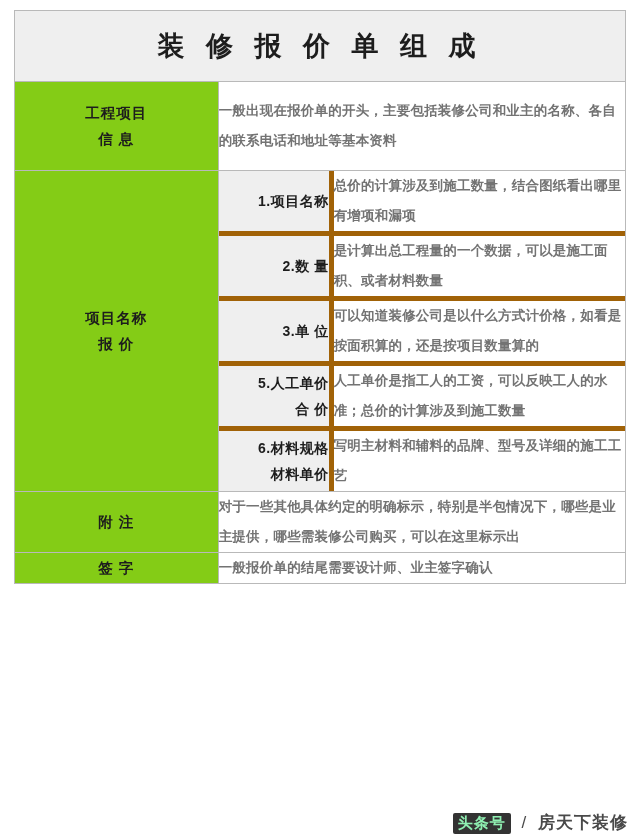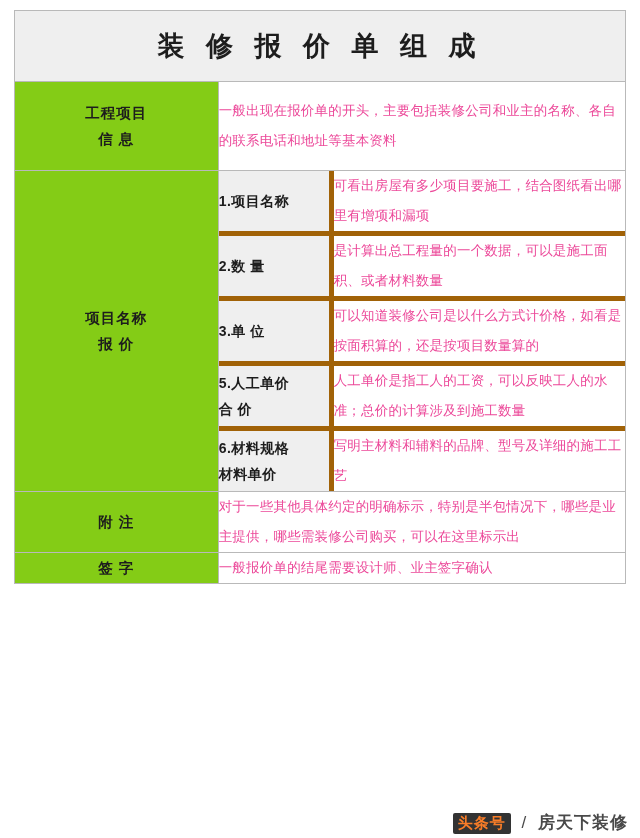--- a/index.html
+++ b/index.html
@@ -48,34 +48,35 @@
     font-size: 14.5px;
     font-weight: bold;
     line-height: 26px;
     letter-spacing: 1px;
     color: #1d1d1d;
     padding: 6px 4px;
   }
   .sub-label {
     background: #efefef;
     width: 110px;
-    text-align: left;
+    text-align: right;
     font-size: 14px;
     font-weight: bold;
     line-height: 26px;
     letter-spacing: 0.5px;
     color: #1d1d1d;
     padding: 6px 6px;
   }
   .desc {
     font-size: 13.5px;
     line-height: 30px;
     padding: 10px 12px;
-    color: #ec4899;
+    color: #737373;
     letter-spacing: 0.2px;
+    font-weight: bold;
   }
   .inner {
     width: 100%;
     border-collapse: collapse;
     table-layout: fixed;
   }
   .inner td {
     border: 5px solid #a16207;
     padding: 0;
   }
@@ -93,21 +94,21 @@
     bottom: 4px;
     font-size: 17px;
     font-weight: bold;
     color: #3a3a3a;
     letter-spacing: 1px;
     opacity: 0.92;
   }
   .wm-badge {
     display: inline-block;
     background: #222222;
-    color: #f97316;
+    color: #86efac;
     padding: 1px 5px;
     font-size: 15px;
     font-weight: bold;
     border-radius: 2px;
     margin-right: 3px;
   }
   .wm-sep {
     display: inline-block;
     margin: 0 5px 0 2px;
     color: #3a3a3a;
@@ -137,21 +138,21 @@
         <div>项目名称</div>
         <div>报    价</div>
       </td>
       <td class="detail-cell" colspan="2">
         <table class="inner">
           <tbody>
                 <tr>
             <td class="sub-label">
               <div>1.项目名称</div>
             </td>
-            <td class="desc">可看出房屋有多少项目要施工，结合图纸看出哪里有增项和漏项</td>
+            <td class="desc">总价的计算涉及到施工数量，结合图纸看出哪里有增项和漏项</td>
           </tr>
           <tr>
             <td class="sub-label">
               <div>2.数    量</div>
             </td>
             <td class="desc">是计算出总工程量的一个数据，可以是施工面积、或者材料数量</td>
           </tr>
           <tr>
             <td class="sub-label">
               <div>3.单    位</div>

